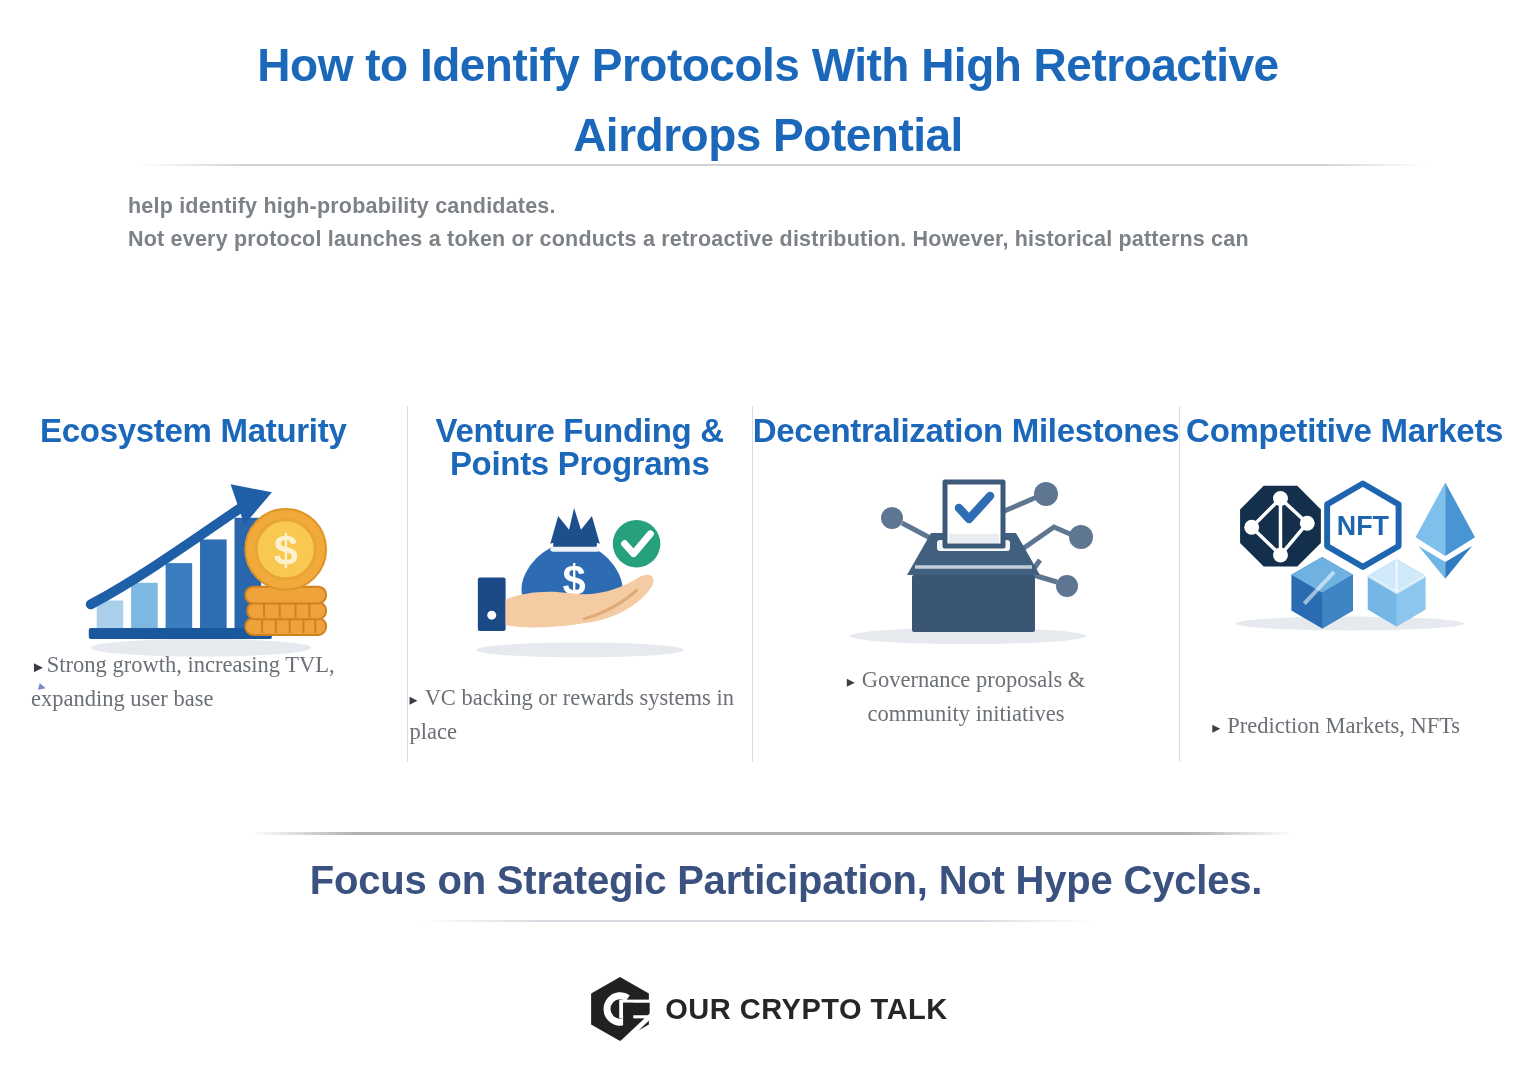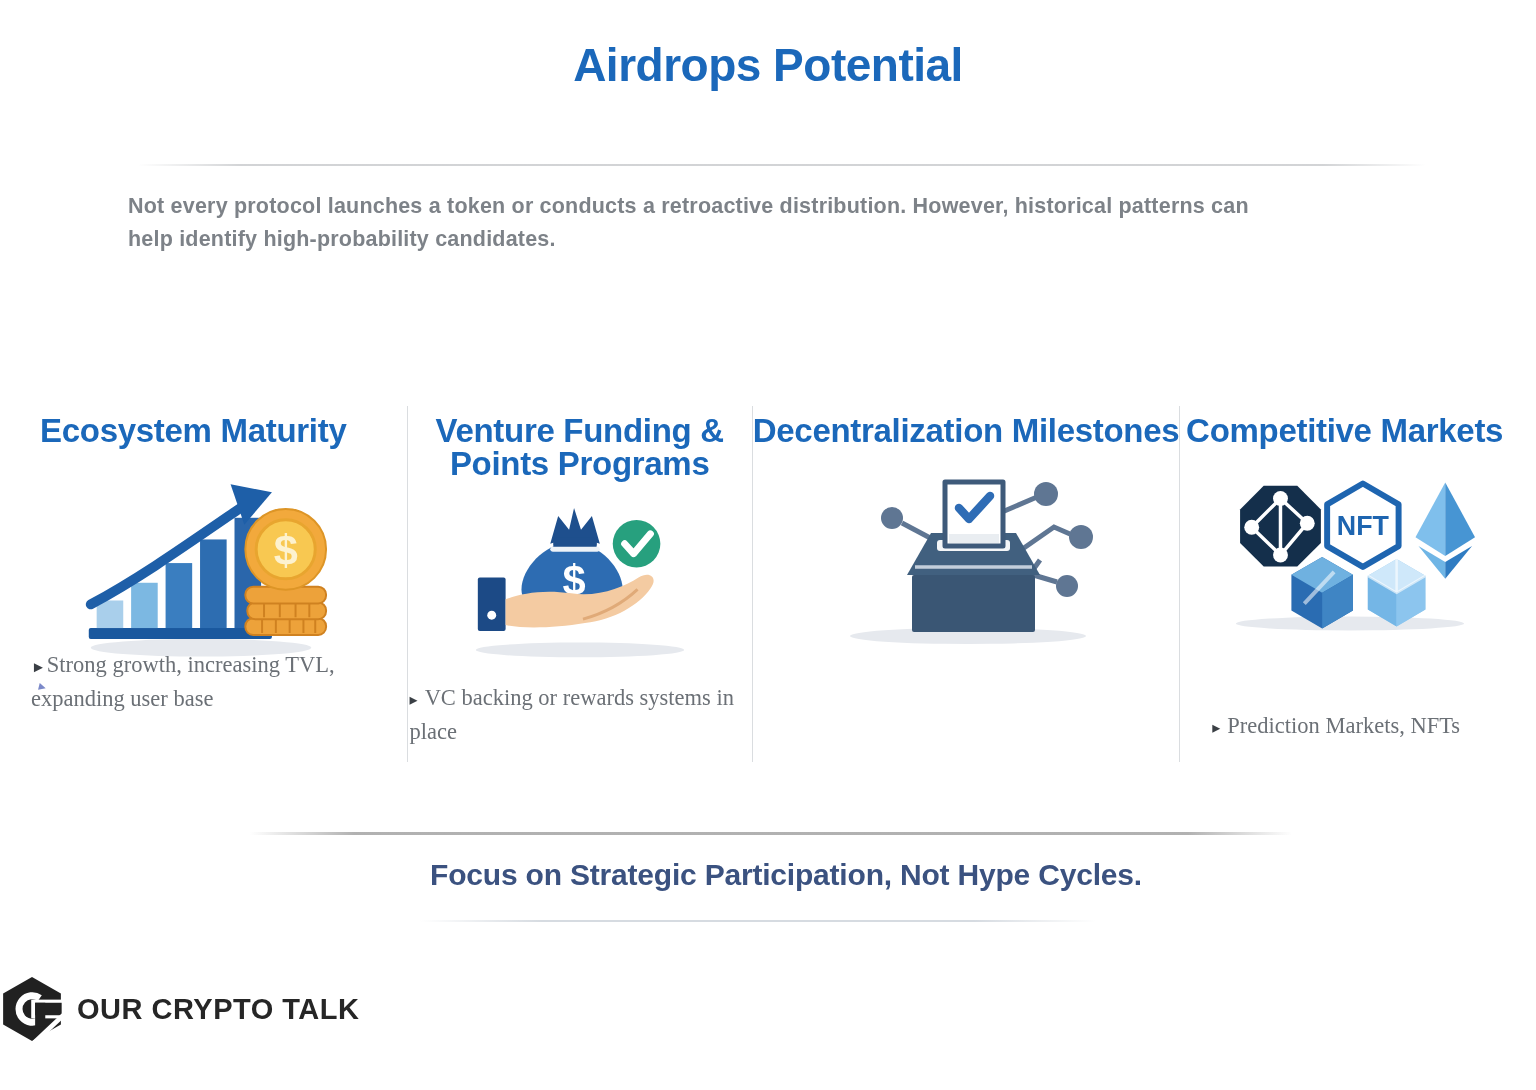--- a/index.html
+++ b/index.html
@@ -44,41 +44,42 @@
   .col-4 .bullet-0 { top:260px; left:32px; }
   .col-4 .bullet-1 { top:304px; left:32px; }
   .mk-small { font-size:16px; color:#4a4f55; margin-right:7px; }
   .mini-arrow { position:absolute; top:272px; left:12px; font-size:14px; color:#7b89c9;
                 transform:rotate(14deg); }
 
   
   .footer-rule { position:absolute; top:832px; left:250px; width:1042px; height:2.5px;
                  background:linear-gradient(90deg, rgba(170,170,170,0), rgba(158,158,158,.8) 10%, rgba(158,158,158,.8) 90%, rgba(170,170,170,0)); }
   .tagline { position:absolute; top:858px; left:0; width:100%; text-align:center;
-             color:#3b5280; font-weight:800; font-size:30px; letter-spacing:-0.2px;padding-left:36px; }
+             color:#3b5280; font-weight:800; font-size:40px; letter-spacing:-0.2px;padding-left:36px; }
   .tagline-rule { position:absolute; top:920px; left:420px; width:676px; height:2px;
                   background:linear-gradient(90deg, rgba(210,214,220,0), #d6dbe1 18%, #d6dbe1 82%, rgba(210,214,220,0)); }
   .brand { position:absolute; top:974px; left:0; width:100%; display:flex;
-           justify-content:flex-start; align-items:center; gap:13px; }
+           justify-content:center; align-items:center; gap:13px; }
   .brand-text { color:#262626; font-weight:800; font-size:29px; letter-spacing:.5px; }
 
   svg text { font-family:"Liberation Sans", sans-serif; }
 </style>
 </head>
 <body>
 
 <div class="page">
 
   <div class="title">
+    <div>How to Identify Protocols With High Retroactive</div>
     <div>Airdrops Potential</div>
   </div>
   <div class="title-rule"></div>
   <div class="subtitle">
+    <div>help identify high-probability candidates.</div>
     <div>Not every protocol launches a token or conducts a retroactive distribution. However, historical patterns can</div>
-    <div>help identify high-probability candidates.</div>
   </div>
 
   <section class="columns">
 
     <div class="col col-1">
       <h2>Ecosystem Maturity</h2>
       <div class="icon-wrap">
         <svg width="256" height="180" viewBox="0 0 260 182">
           <ellipse cx="128" cy="172" rx="112" ry="9" fill="#e6e9ee"></ellipse>
           <rect x="14" y="152" width="186" height="11" rx="2" fill="#1a589e"></rect>
@@ -159,20 +160,23 @@
             <path d="M99,99 L216,99" stroke="#c3cedb" stroke-width="3.5"></path>
             <rect x="121" y="72" width="73" height="11" rx="3" fill="#f4f6f8"></rect>
             <rect x="96" y="107" width="123" height="57" rx="2" fill="#3a5674"></rect>
           </g>
           <g>
             <rect x="129" y="14" width="58" height="64" fill="#ffffff" stroke="#3e5a7a" stroke-width="5" stroke-linejoin="round"></rect>
             <rect x="133" y="66" width="50" height="9" fill="#e9edf1"></rect>
             <path d="M143,40 l10,11 l21,-23" stroke="#2e6cb5" stroke-width="8.5" fill="none" stroke-linecap="round" stroke-linejoin="round"></path>
           </g>
         </svg>
+      </div>
+      <div class="bullet">
+        <span class="mk mk-small">▸</span><span>Governance proposals &amp; community initiatives</span>
       </div>
     </div>
 
     <div class="col col-4">
       <h2>Competitive Markets</h2>
       <div class="icon-wrap">
         <svg width="268" height="160" viewBox="0 0 270 160">
           <ellipse cx="140" cy="148" rx="115" ry="7" fill="#e6e9ee"></ellipse>
           <g>
             <polygon points="110.7,66.9 86.9,90.7 53.1,90.7 29.3,66.9 29.3,33.1 53.1,9.3 86.9,9.3 110.7,33.1" fill="#142f4b"></polygon>

